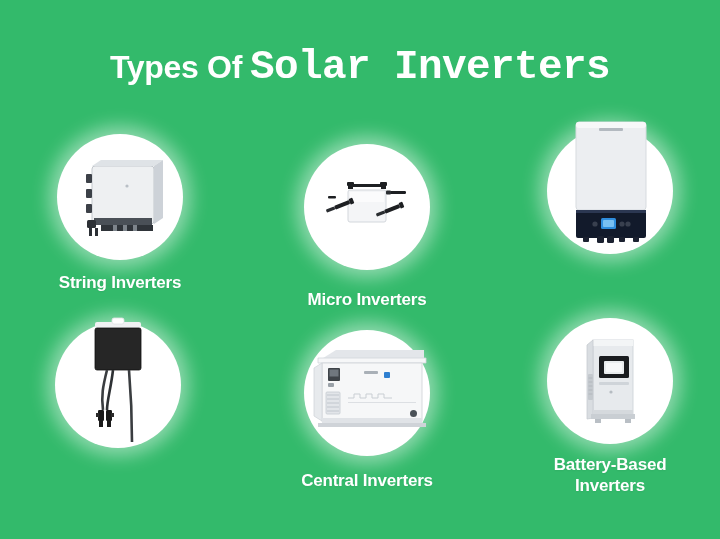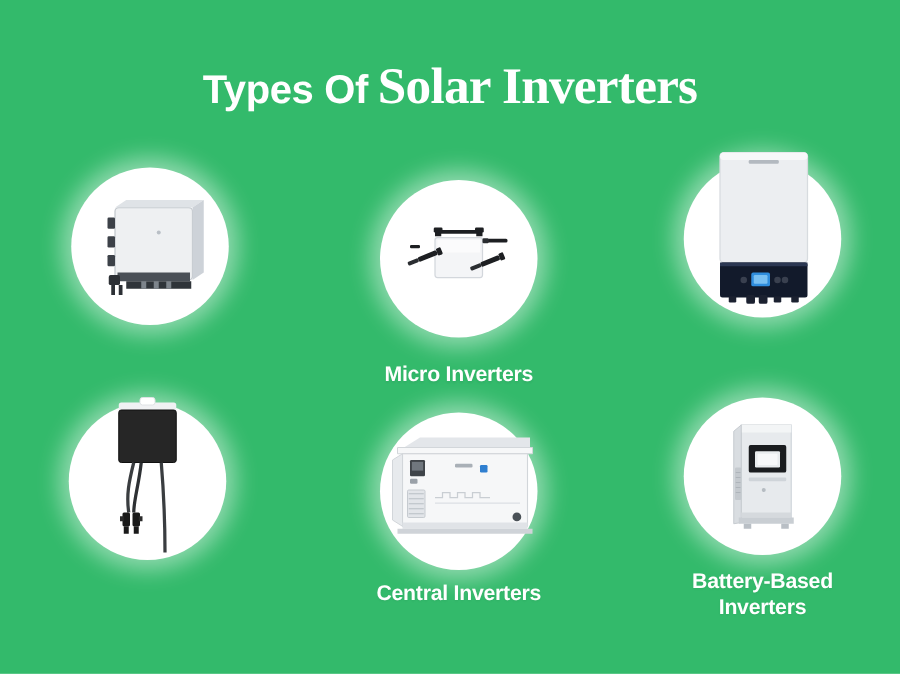--- a/index.html
+++ b/index.html
@@ -31,21 +31,21 @@
   }
   .title-light {
     font-family: "Liberation Sans", sans-serif;
     font-size: 32px;
     font-weight: bold;
     color: #ffffff;
     letter-spacing: -0.3px;
     vertical-align: baseline;
   }
   .title-strong {
-    font-family: Liberation Serif, serif;
+    font-family: Liberation Mono, monospace;
     font-size: 41px;
     font-weight: bold;
     color: #ffffff;
     letter-spacing: -0.6px;
     margin-left: 8px;
     vertical-align: baseline;
   }
 
   
   .card {
@@ -88,21 +88,21 @@
   #card-string   { left: 20px;  top: 134px; }
   #card-micro    { left: 267px; top: 144px; }
   #card-hybrid   { left: 510px; top: 128px; }
   #card-power    { left: 18px;  top: 322px; }
   #card-central  { left: 267px; top: 330px; }
   #card-battery  { left: 510px; top: 318px; }
 
   #card-hybrid .label { margin-top: 4px; }
   #card-power  .label { margin-top: 12px; }
   #card-battery .label { margin-top: 10px; }
-  #card-central .label { margin-top: 8px; }
+  #card-central .label { margin-top: 14px; }
   #card-micro  .label { margin-top: 19px; }
 
   svg { display: block; }
 </style>
 </head>
 <body>
 
 <div id="poster">
 
   <div class="title-wrap">
@@ -125,20 +125,21 @@
           <rect x="29" y="40" width="6" height="9" rx="1" fill="#3c4148"></rect>
           <rect x="29" y="55" width="6" height="9" rx="1" fill="#3c4148"></rect>
           <rect x="29" y="70" width="6" height="9" rx="1" fill="#3c4148"></rect>
           <rect x="30" y="86" width="9" height="8" rx="1.5" fill="#2c3035"></rect>
           <rect x="32" y="94" width="3" height="8" fill="#2c3035"></rect>
           <rect x="38" y="94" width="3" height="8" fill="#2c3035"></rect>
           <circle cx="70" cy="52" r="1.6" fill="#b9bfc6"></circle>
         </svg>
       </div>
     </div>
+    <div class="label">String Inverters</div>
   </div>
 
   <div class="card" id="card-micro">
     <div class="circle">
       <div class="art">
         <svg width="126" height="126" viewBox="0 0 126 126">
           <rect x="44" y="46" width="38" height="32" rx="2" fill="#f4f5f7" stroke="#d3d7dc" stroke-width="1"></rect>
           <rect x="46" y="48" width="34" height="10" fill="#fbfbfc"></rect>
           <path d="M44 40 h38 v5 h-5 v-2 h-28 v2 h-5 z" fill="#1d1f22"></path>
           <rect x="43" y="38" width="7" height="4" rx="1" fill="#1d1f22"></rect>

